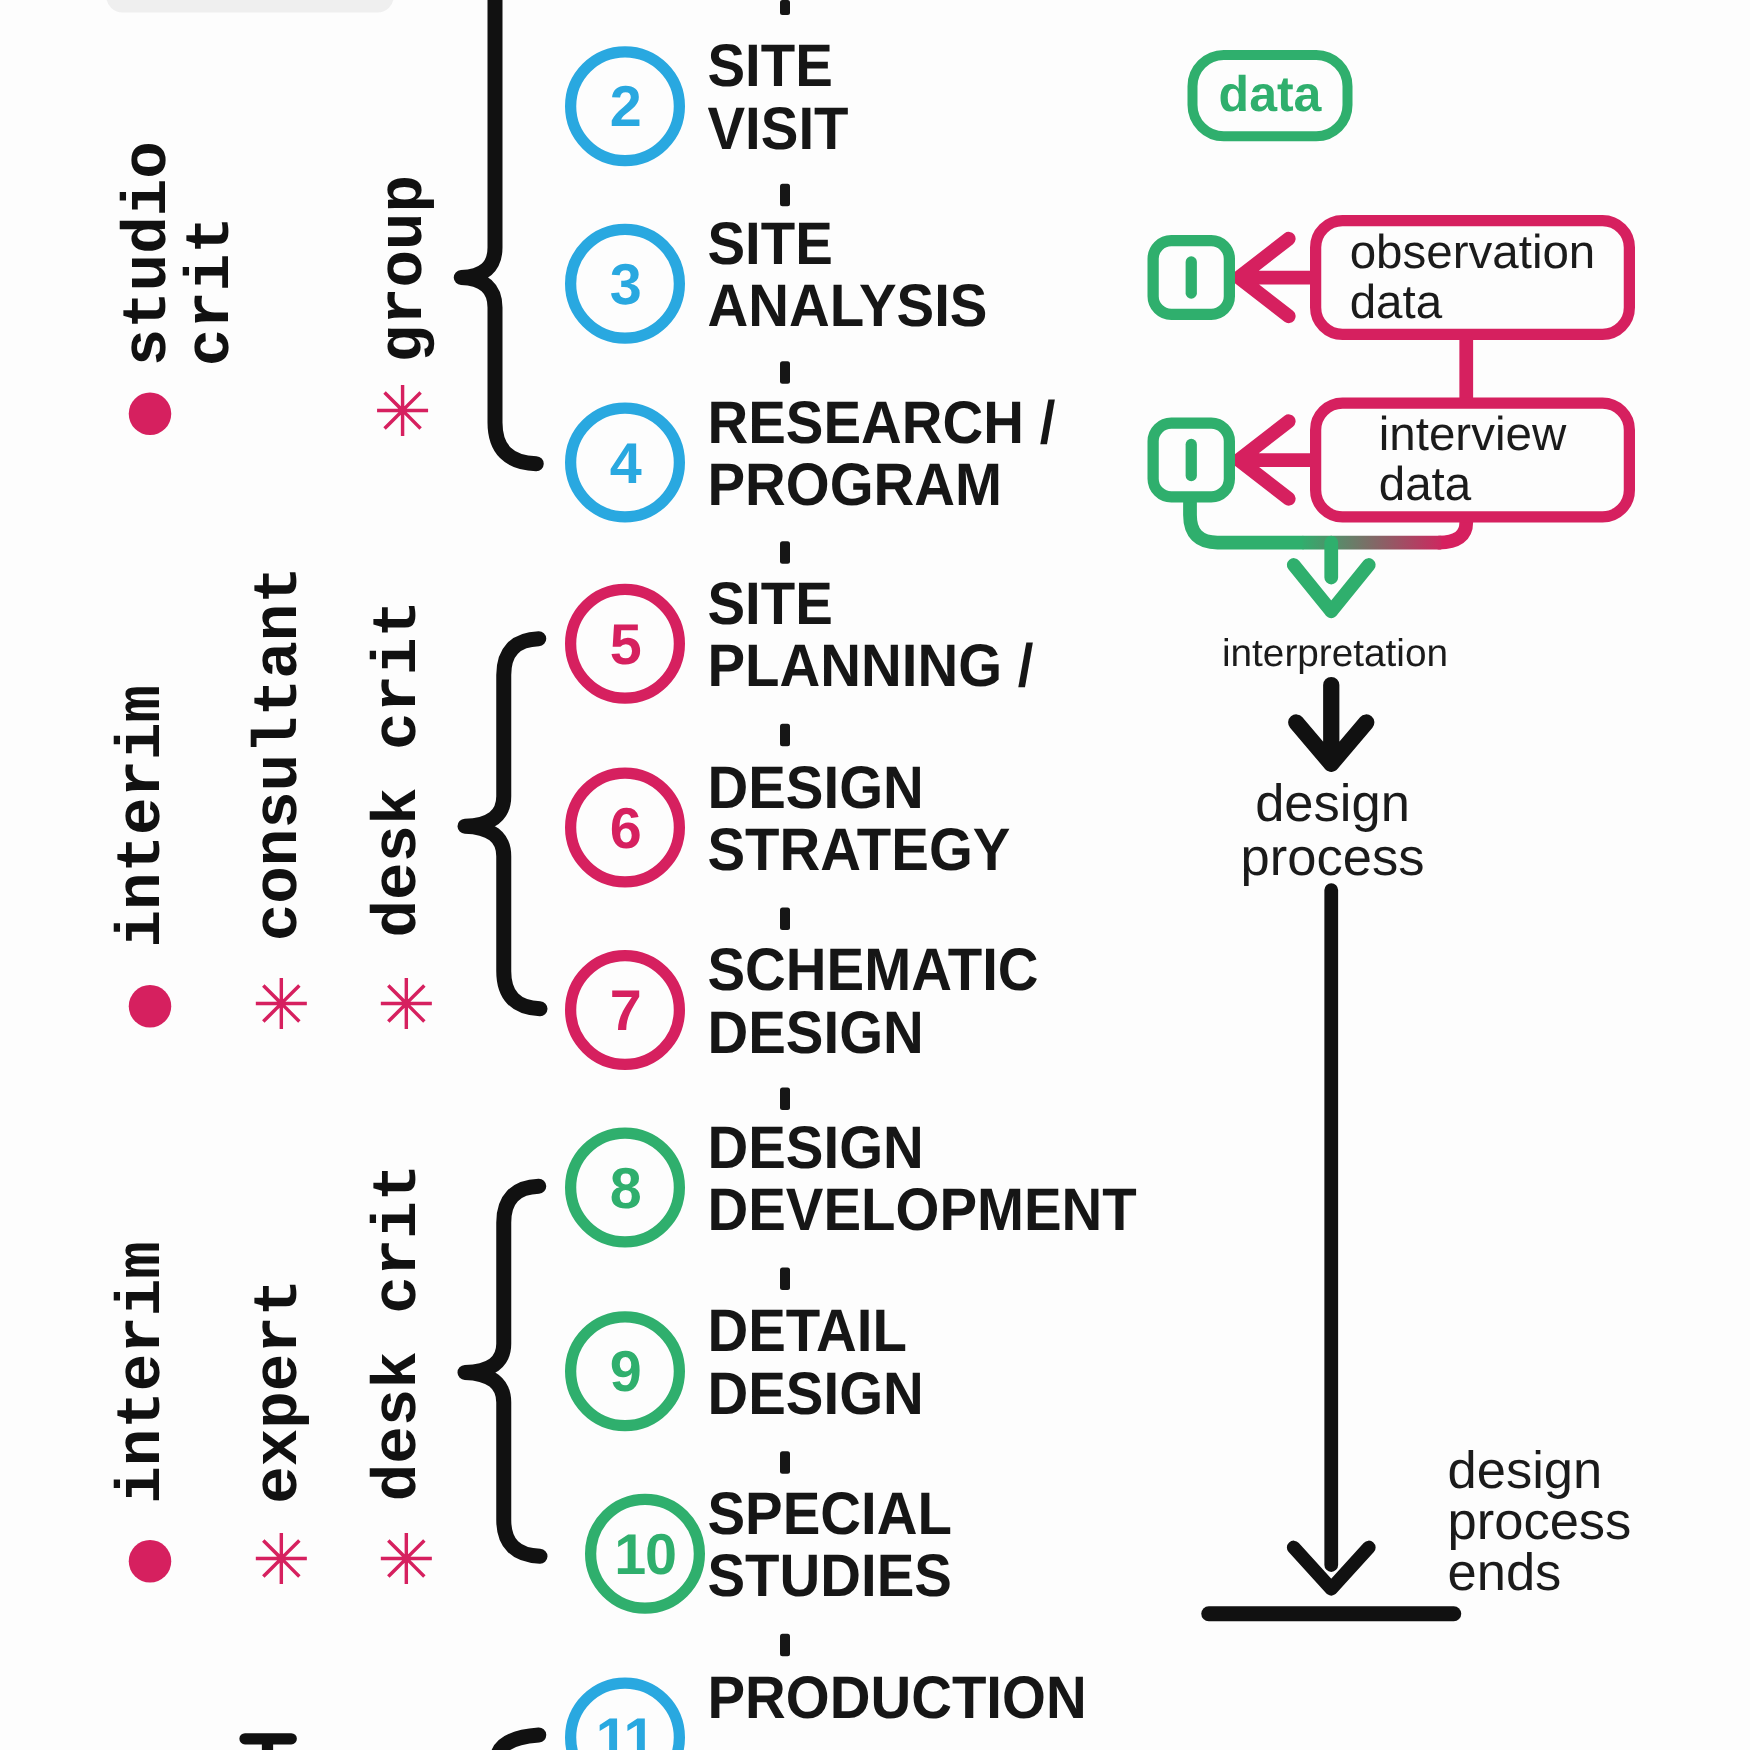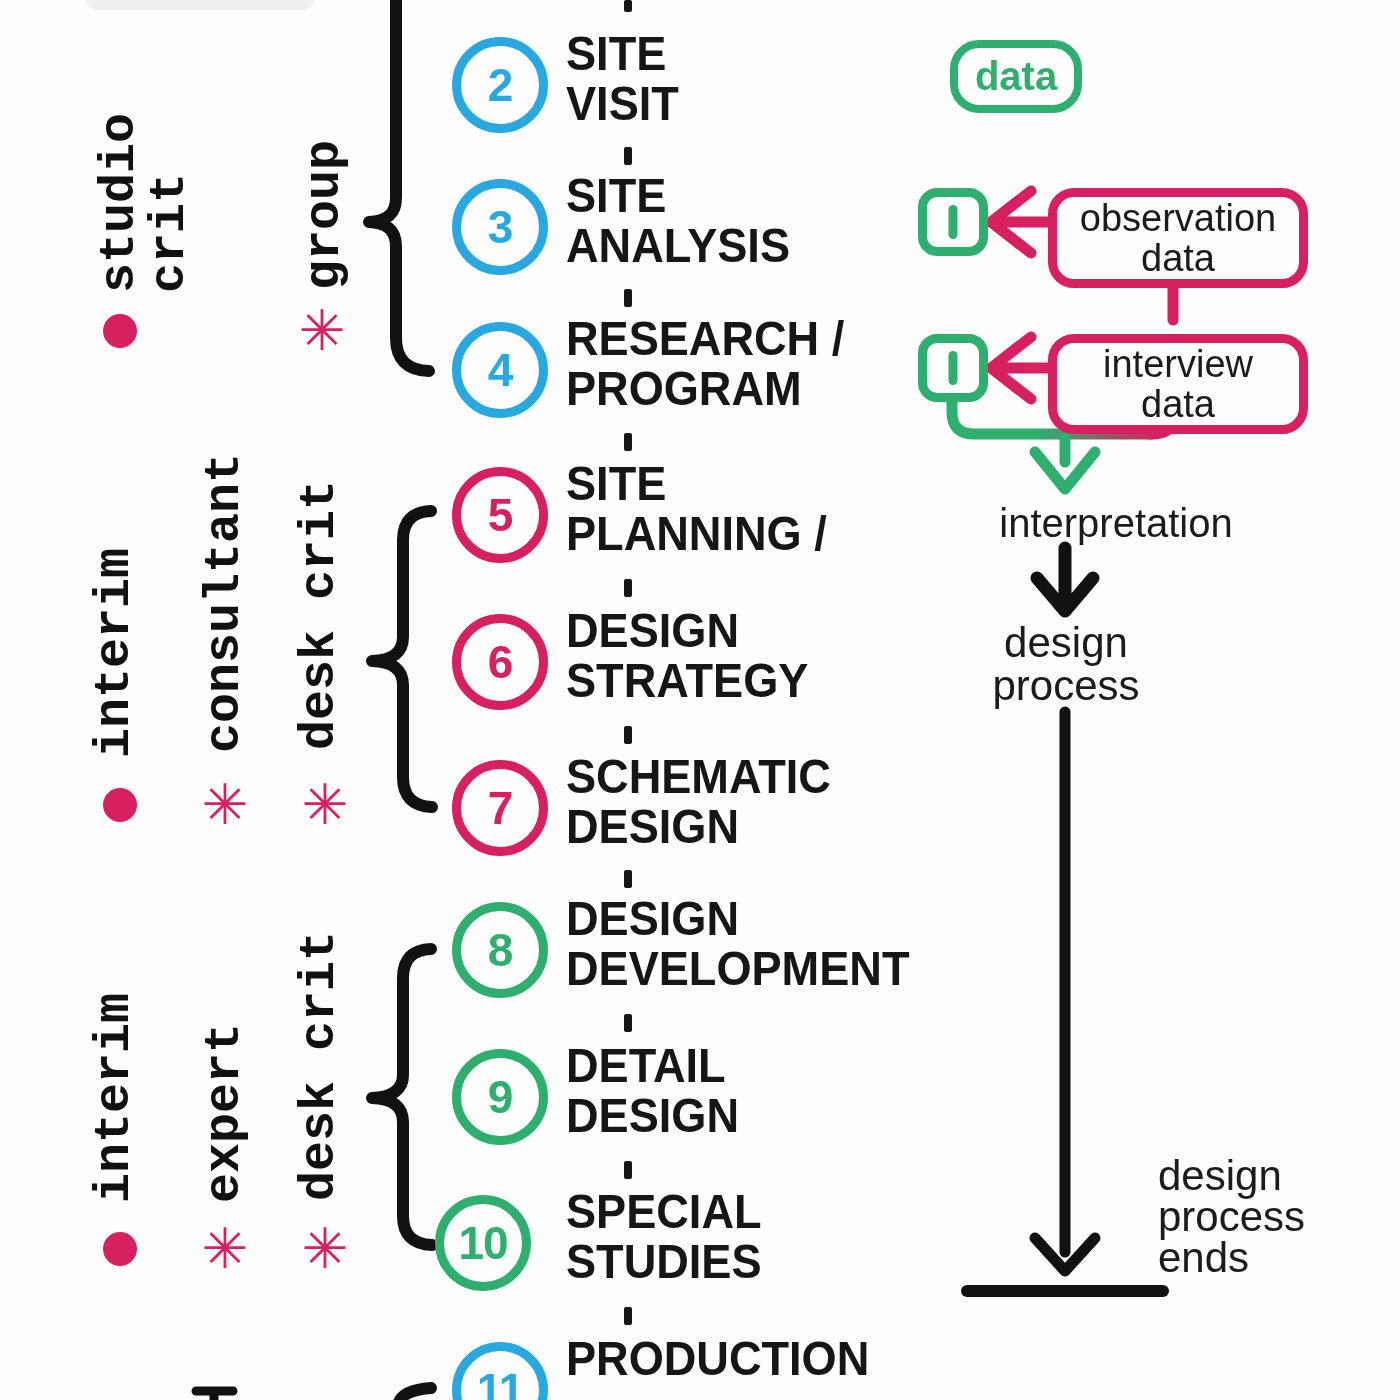--- a/index.html
+++ b/index.html
@@ -46,22 +46,22 @@
     position:absolute;width:52px;height:50px;border:9px solid #2FAF6D;border-radius:19px;
     background:#FDFDFD;
   }
   .input-icon .bar{
     position:absolute;left:50%;top:8px;transform:translateX(-50%);
     width:9px;height:34px;border-radius:5px;background:#2FAF6D;
   }
   .data-box{
     position:absolute;left:1048px;width:242px;height:82px;
     border:9px solid #D6205F;border-radius:26px;background:#FDFDFD;
-    display:flex;align-items:center;justify-content:center;text-align:center;
-    font-size:38px;line-height:40px;color:#1b1b1b;white-space:pre-line;margin-top:16px;
+    display:flex;align-items:center;justify-content:center;
+    font-size:38px;line-height:40px;color:#1b1b1b;white-space:pre-line;
   }
   .flow-text{position:absolute;color:#1b1b1b;white-space:pre-line;}
   .t-center{transform:translateX(-50%);text-align:center;}
   .gray-card{
     position:absolute;left:85px;top:-16px;width:230px;height:26px;
     border-radius:13px;background:#EFEFEF;
   }
 </style>
 </head>
 <body>
@@ -134,21 +134,21 @@
     </div>
   <div class="step-circle c-crimson" style="left:452px;top:760px">
       <span>7</span>
     </div>
   <div class="step-circle c-green" style="left:452px;top:902px">
       <span>8</span>
     </div>
   <div class="step-circle c-green" style="left:452px;top:1049px">
       <span>9</span>
     </div>
-  <div class="step-circle c-green" style="left:435px;top:1195px">
+  <div class="step-circle c-green" style="left:468px;top:1195px">
       <span>10</span>
     </div>
   <div class="step-circle c-blue" style="left:452px;top:1342px">
       <span>11</span>
     </div>
 
   <div class="step-label" style="top:29px">SITE
 VISIT</div>
   <div class="step-label" style="top:171px">SITE
 ANALYSIS</div>
@@ -195,21 +195,21 @@
   </div>
   <div class="input-icon" style="left:918px;top:334px">
     <span class="bar"></span>
   </div>
 
   <div class="data-box" style="top:172px">observation
 data</div>
   <div class="data-box" style="top:318px">interview
 data</div>
 
-  <div class="flow-text t-center" style="left:1116px;top:500px;font-size:40px;line-height:46px">interpretation</div>
+  <div class="flow-text t-center" style="left:1068px;top:500px;font-size:31px;line-height:46px">interpretation</div>
 
   <div class="flow-text t-center" style="left:1066px;top:621px;font-size:42px;line-height:43px">design
 process</div>
 
   <div class="flow-text" style="left:1158px;top:1155px;font-size:42px;line-height:41px;text-align:left">design
 process
 ends</div>
 
 </div>
 

